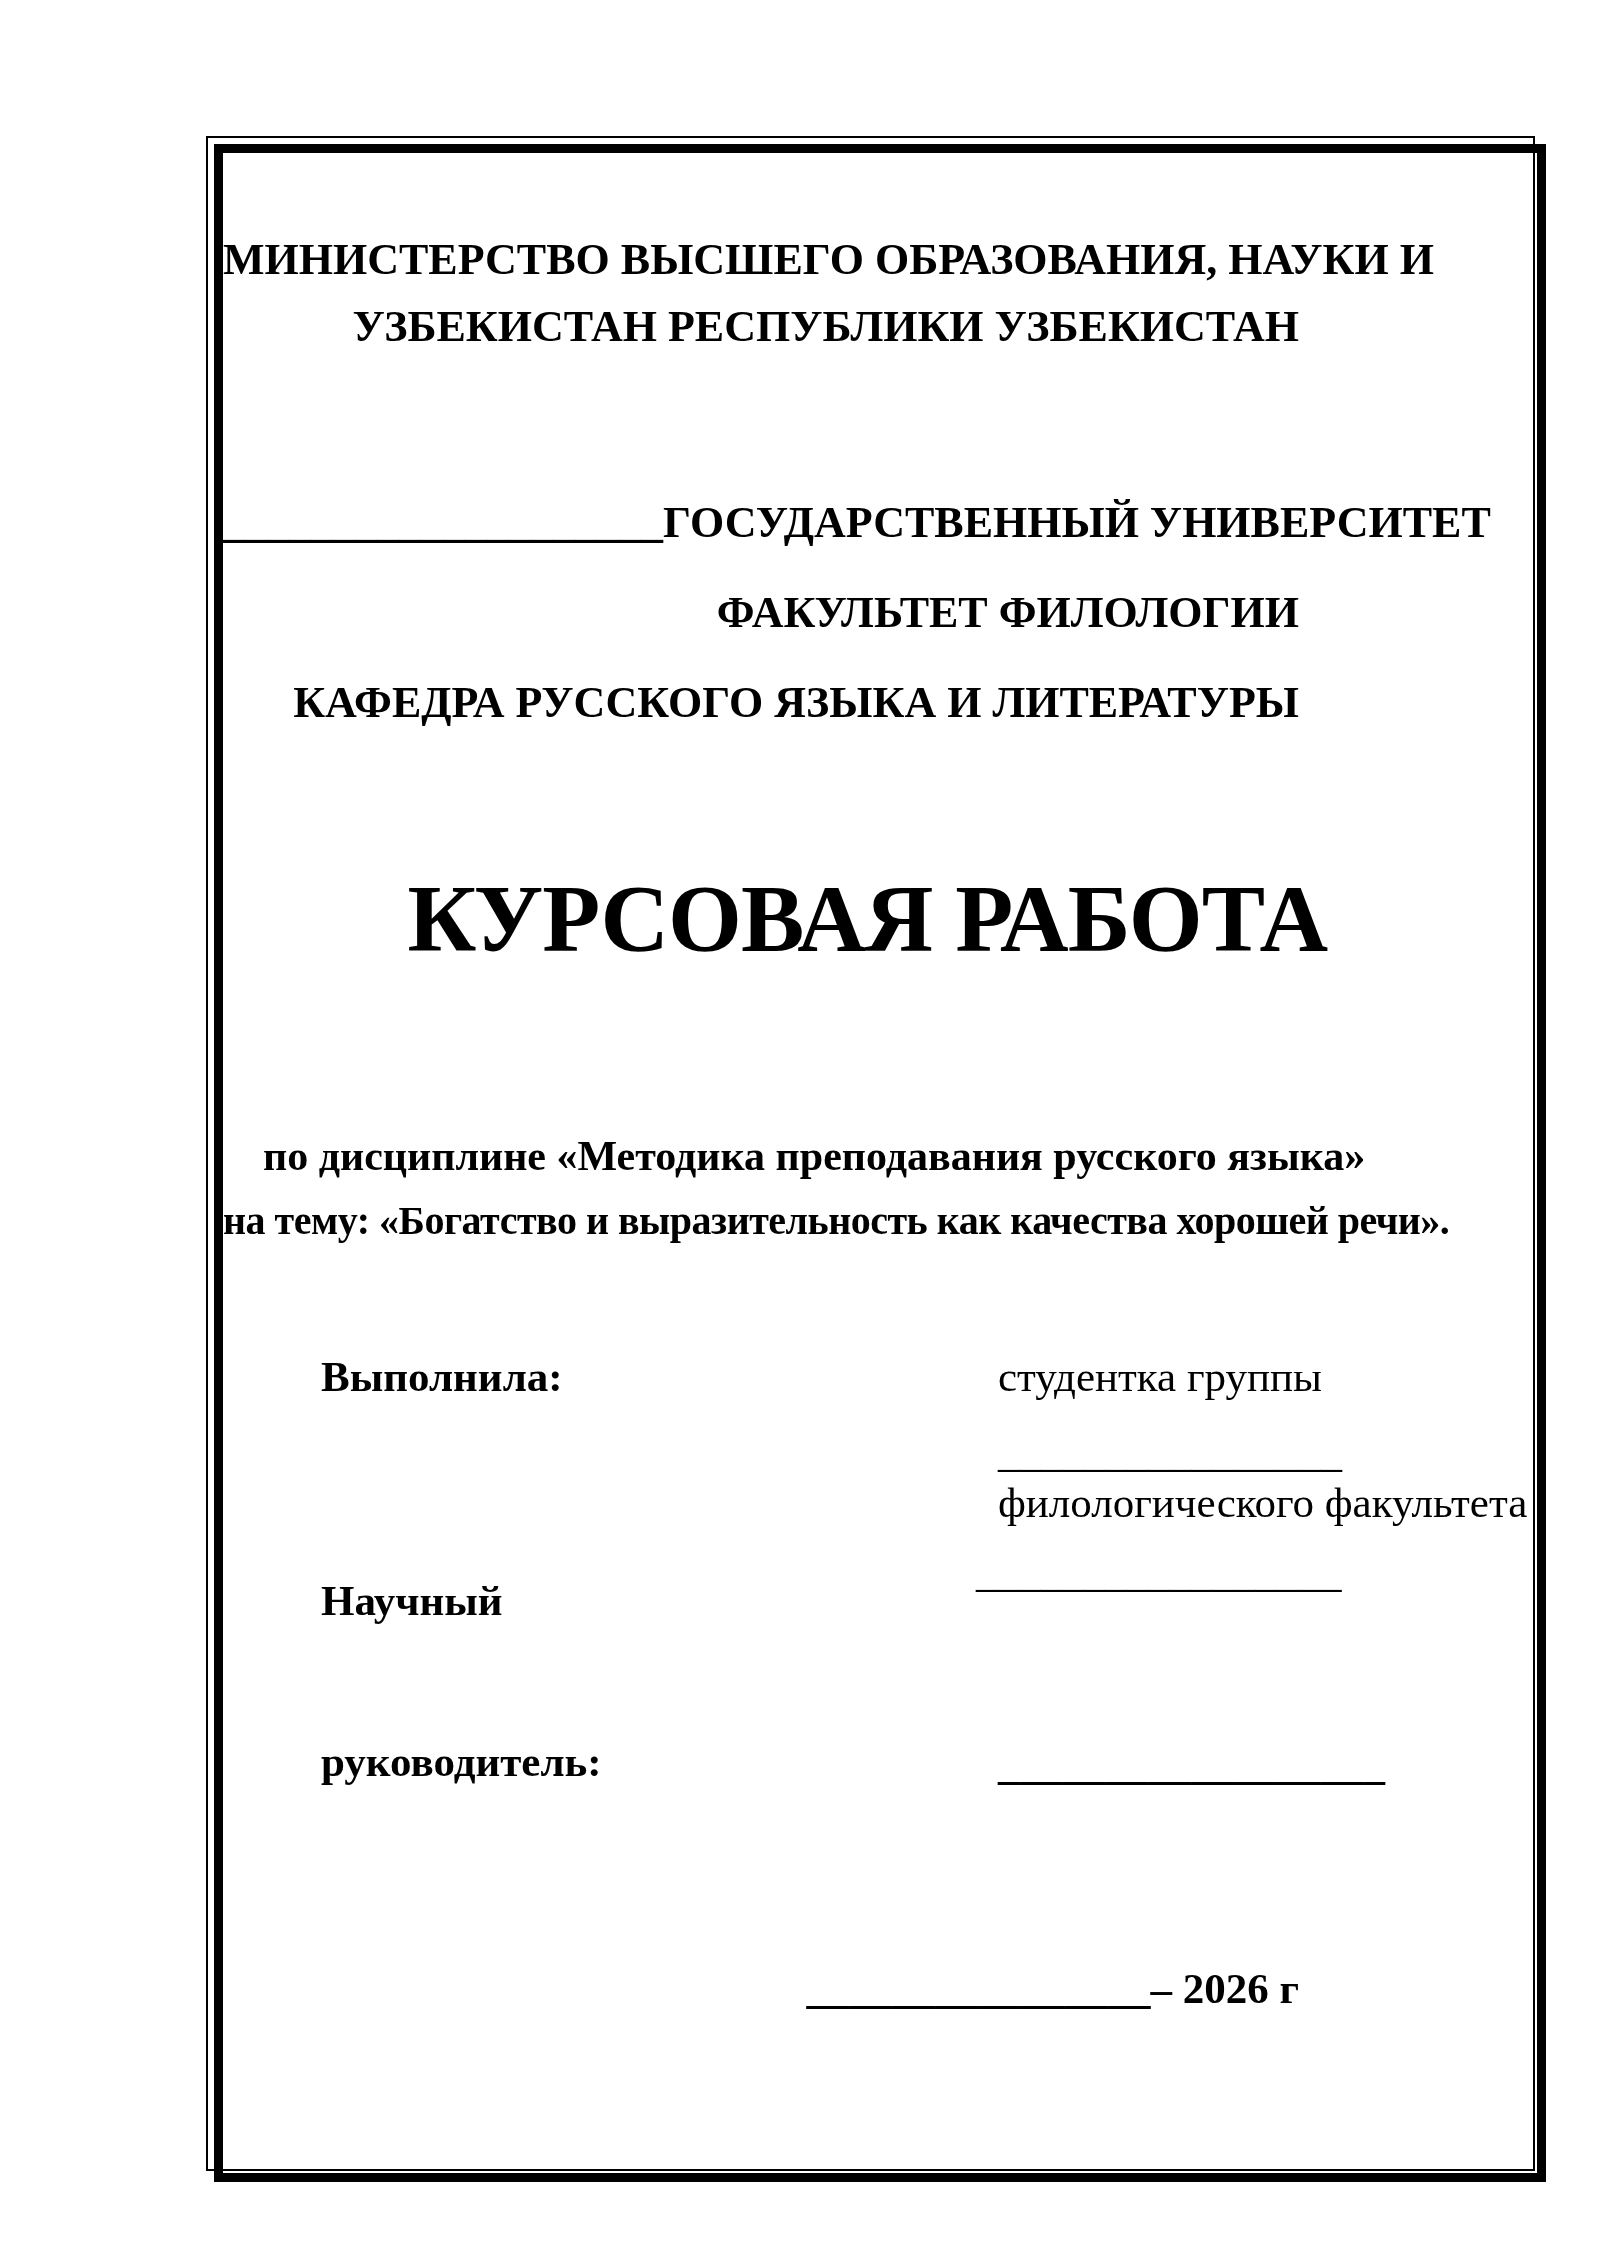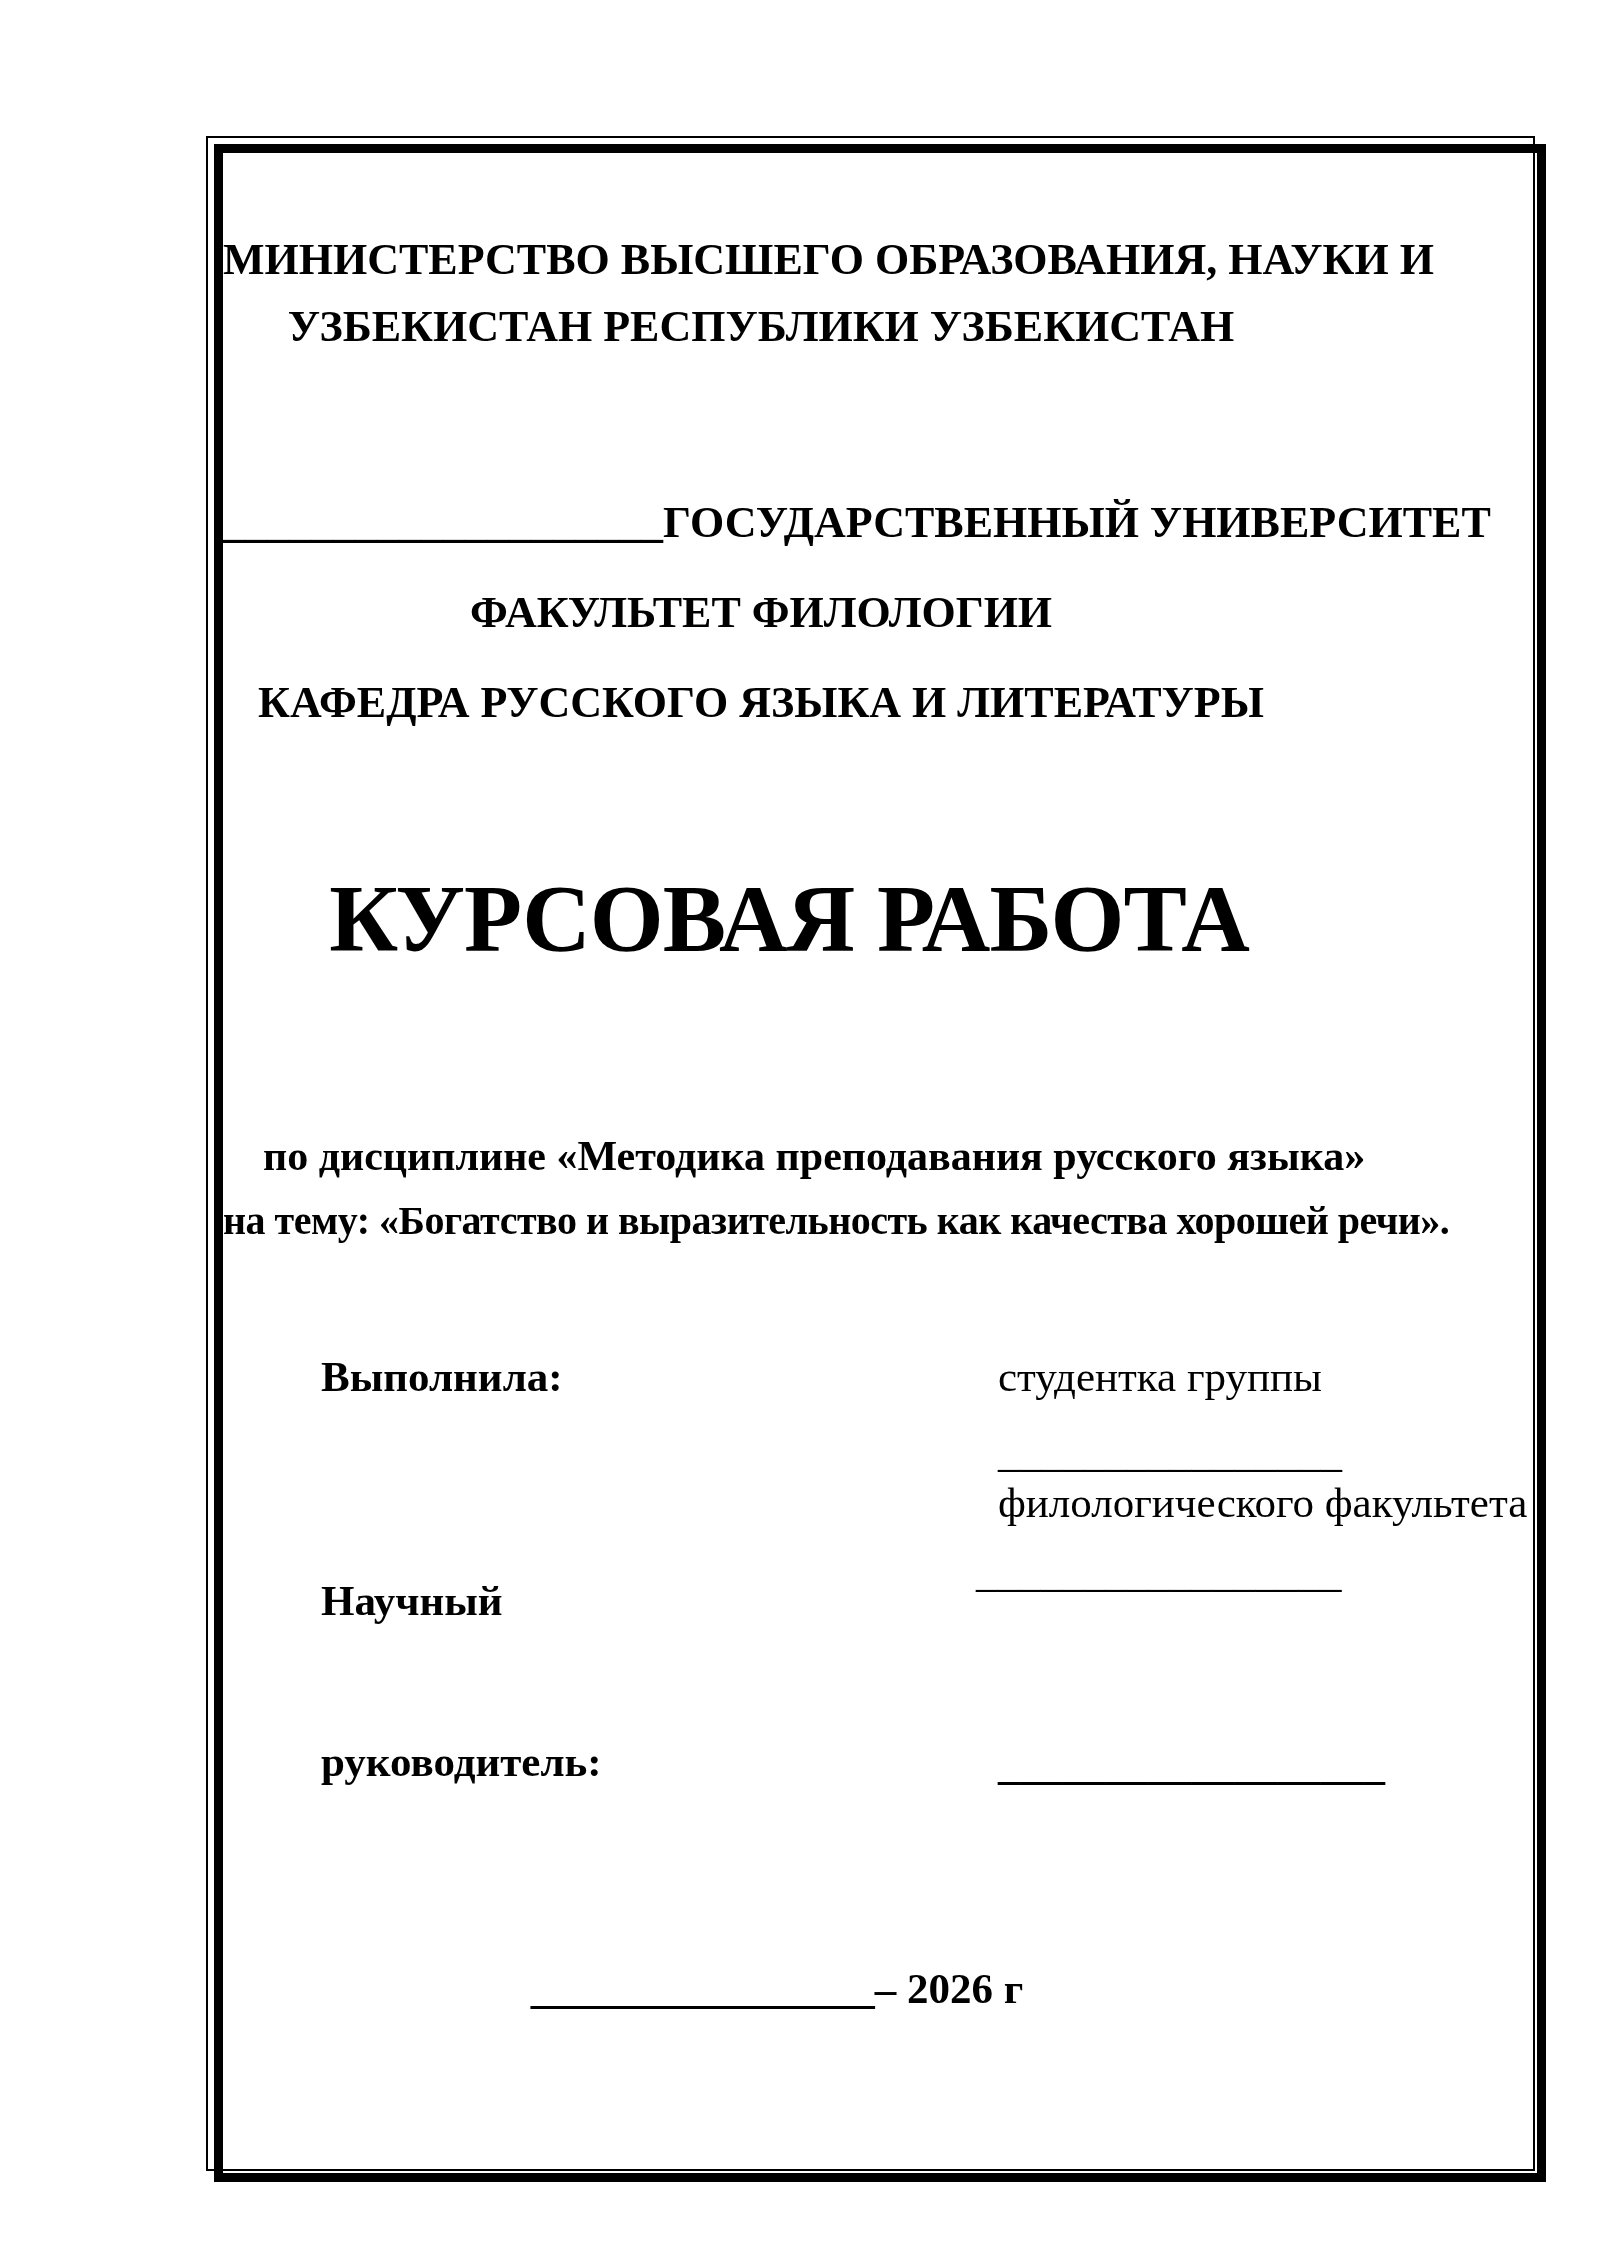--- a/index.html
+++ b/index.html
@@ -27,21 +27,21 @@
     position: absolute;
     left: 214px; top: 144px;
     width: 1332px; height: 2038px;
     border: 9px solid #000;
     box-sizing: border-box;
   }
   .row {
     position: absolute;
     left: 223px;
     width: 1076px;
-    text-align: center;
+    text-align: right;
     white-space: nowrap;
   }
   .b { font-weight: bold; }
   .h44 { font-size: 44px; line-height: 67px; }
   .ministry { top: 226px; }
   .university { top: 497px; line-height: 52px; }
   .faculty { top: 587px; line-height: 52px; }
   .department { top: 677px; line-height: 52px; }
   .worktitle {
     top: 866px;
@@ -54,21 +54,21 @@
   .discipline { top: 1131px; font-size: 42px; line-height: 50px; font-weight: bold; padding-left: 40px; }
   .topic { top: 1196px; font-size: 40px; line-height: 50px; font-weight: bold; letter-spacing: -0.5px; }
   .abs {
     position: absolute;
     white-space: nowrap;
     font-size: 43px;
     line-height: 50px;
   }
   .leftcol { left: 321px; }
   .rightcol { left: 998px; }
-  .footer-line { top: 1964px; font-size: 43px; line-height: 50px; font-weight: bold; padding-left: 16px; }
+  .footer-line { top: 1964px; font-size: 43px; line-height: 50px; font-weight: bold; }
 </style>
 </head>
 <body>
 
 <div class="frame-thin"></div>
 <div class="frame-thick"></div>
 
 <div class="row ministry h44 b">
   <div>МИНИСТЕРСТВО ВЫСШЕГО ОБРАЗОВАНИЯ, НАУКИ И</div>
   <div>УЗБЕКИСТАН РЕСПУБЛИКИ УЗБЕКИСТАН</div>

